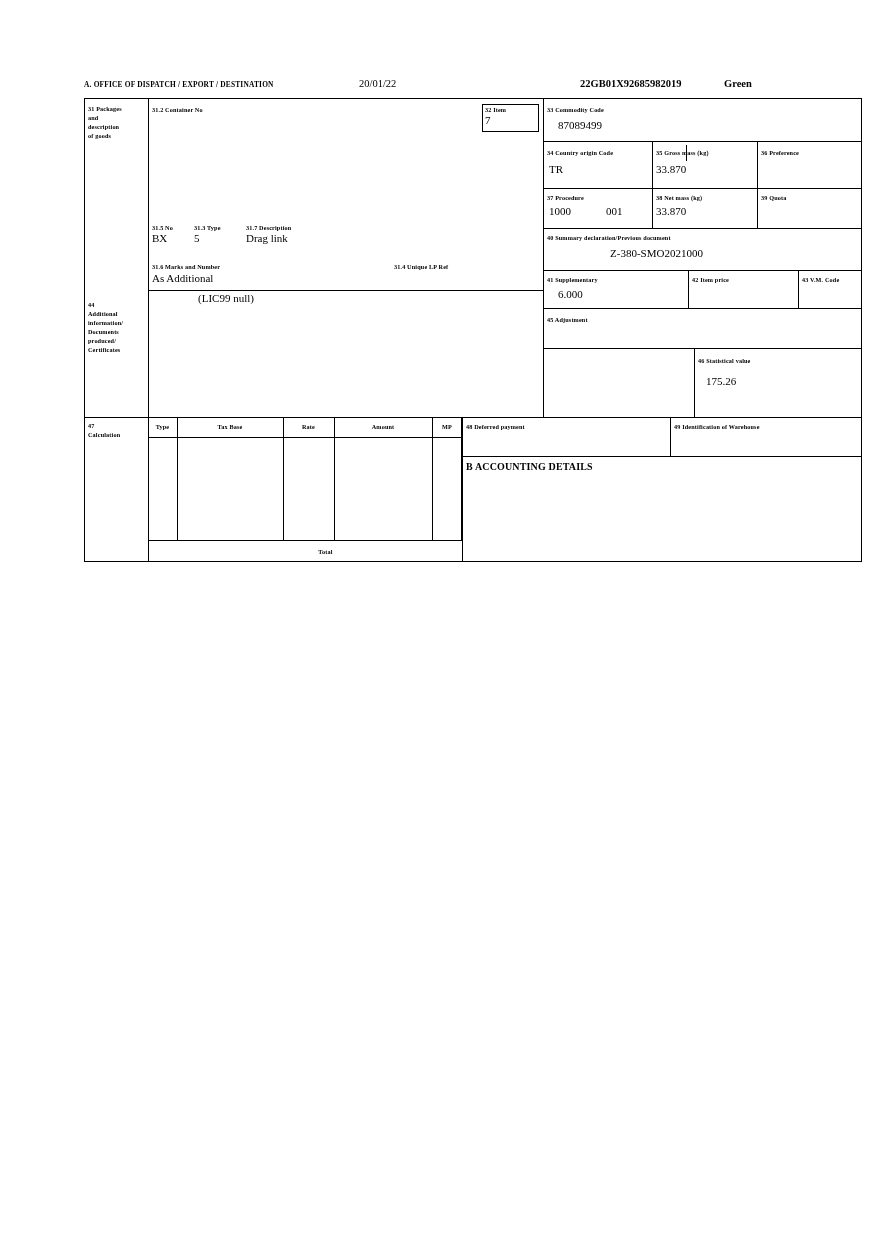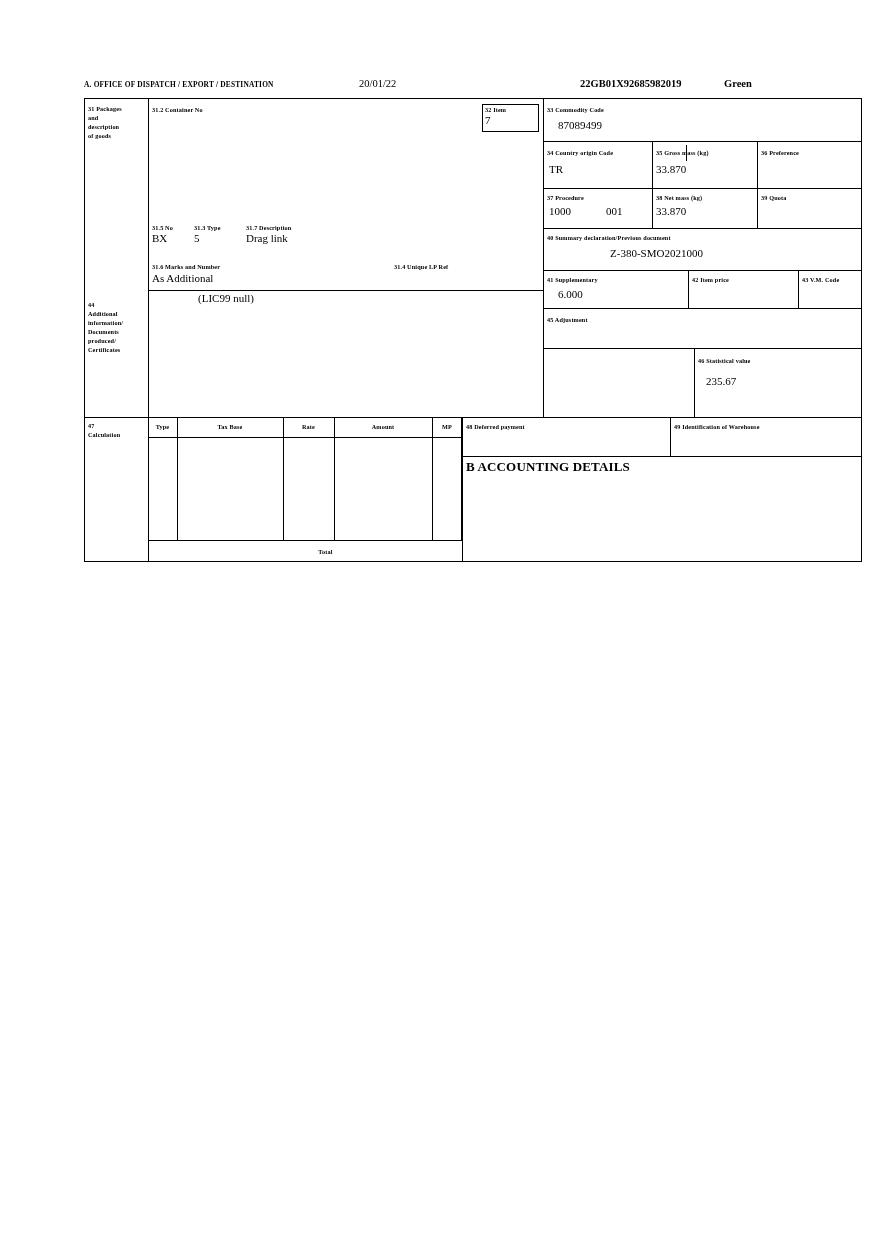--- a/index.html
+++ b/index.html
@@ -201,21 +201,21 @@
 
   <div class="lbl" style="left:802px; top:275px;">43 V.M. Code</div>
   <div class="val" style="left:802px; top:288px;"></div>
 
   <div class="lbl" style="left:547px; top:315px;">45 Adjustment</div>
   <div class="val" style="left:566px; top:327px;"></div>
   <div class="rule-h" style="left:543px; top:348px; width:319px;"></div>
 
   <div class="rule-v" style="left:694px; top:348px; height:69px;"></div>
   <div class="lbl" style="left:698px; top:356px;">46 Statistical value</div>
-  <div class="val" style="left:706px; top:375px;">235.67</div>
+  <div class="val" style="left:706px; top:375px;">175.26</div>
 
   <div class="rule-dot" style="left:543px; top:348px; height:69px;"></div>
 
   <div class="lbl" style="left:88px; top:300px; width:58px;">44
 Additional
 information/
 Documents
 produced/
 Certificates</div>
   <div class="val" style="left:152px; top:292px;margin-left:46px;">(LIC99 null)</div>
@@ -245,16 +245,16 @@
   <div class="rule-v" style="left:462px; top:417px; height:145px;"></div>
   <div class="rule-v" style="left:670px; top:417px; height:39px;"></div>
   <div class="rule-h" style="left:462px; top:456px; width:400px;"></div>
 
   <div class="lbl" style="left:466px; top:422px;">48 Deferred payment</div>
   <div class="val-sm" style="left:466px; top:435px;"></div>
 
   <div class="lbl" style="left:674px; top:422px;">49 Identification of Warehouse</div>
   <div class="val-sm" style="left:674px; top:435px;"></div>
 
-  <div class="lbl" style="left:466px; top:462px; font-size:13px;">B ACCOUNTING DETAILS</div>
+  <div class="lbl" style="left:466px; top:462px; font-size:10px;">B ACCOUNTING DETAILS</div>
   <div class="val-sm" style="left:466px; top:476px;"></div>
 
 </div>
 
 </body></html>

